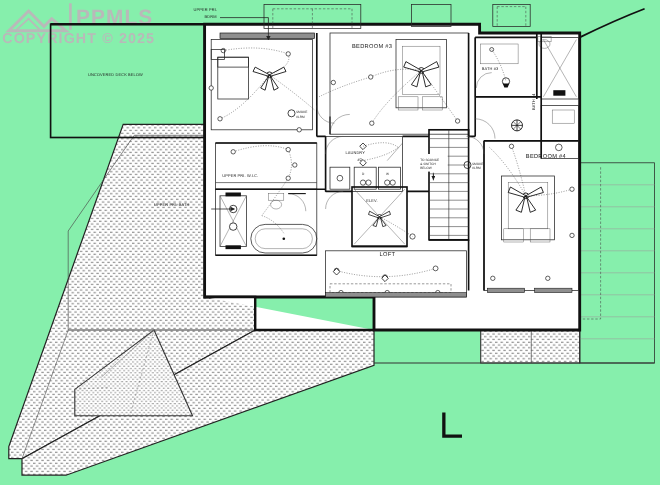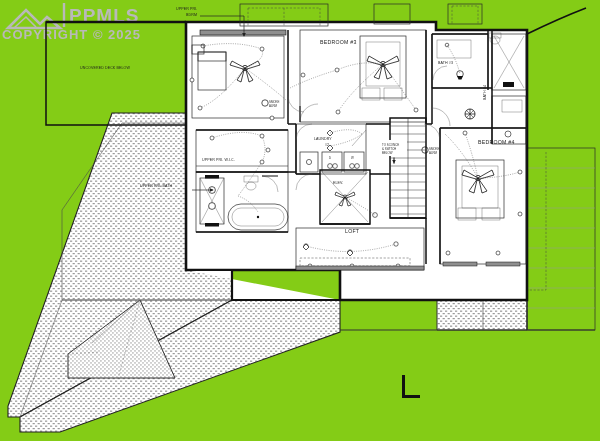--- a/index.html
+++ b/index.html
@@ -1,18 +1,18 @@
 <!DOCTYPE html>
 <html><head>
 <meta charset="utf-8">
 <style>
   html,body{margin:0;padding:0;background:#ffffff;}
   body{width:600px;height:441px;overflow:hidden;
        font-family:"Liberation Sans",sans-serif;color:#1a1a1a;}
-  #stage{position:relative;width:600px;height:441px;background:#84cc16;}
+  #stage{position:relative;width:600px;height:441px;background:#86efac;}
   svg{display:block;}
   .wm-text{font-family:"Liberation Sans",sans-serif;font-weight:bold;
            fill:#b9b9b9;letter-spacing:1px;}
   .lbl{font-family:"Liberation Sans",sans-serif;fill:#1e1e1e;font-size:5.2px;
        letter-spacing:.25px;}
   .lbl-sm{font-family:"Liberation Sans",sans-serif;fill:#1e1e1e;font-size:3.6px;
        letter-spacing:.1px;}
   .lbl-xs{font-family:"Liberation Sans",sans-serif;fill:#2a2a2a;font-size:2.9px;}
   .wall-med{stroke:#111;fill:none;stroke-width:1.5;}
   .wall-thin{stroke:#2a2a2a;fill:none;stroke-width:.7;}

